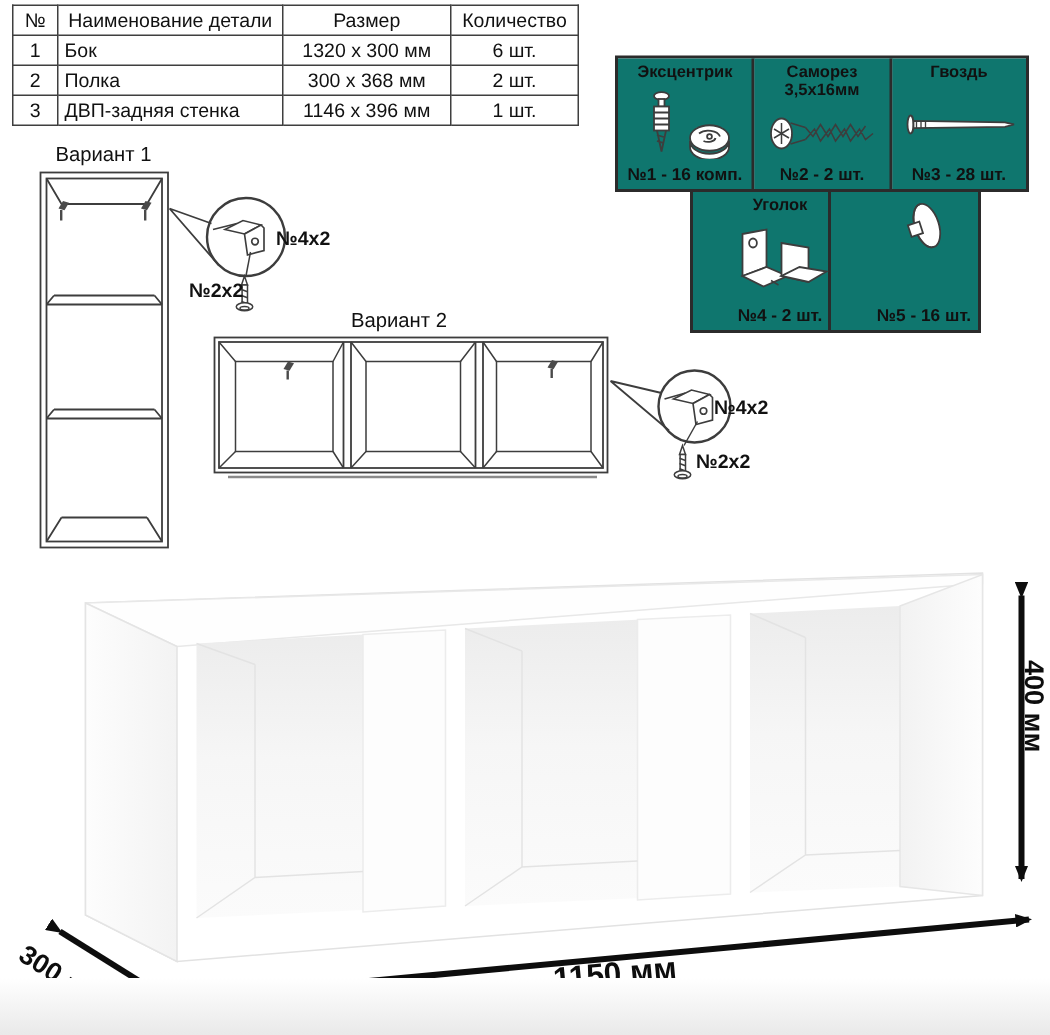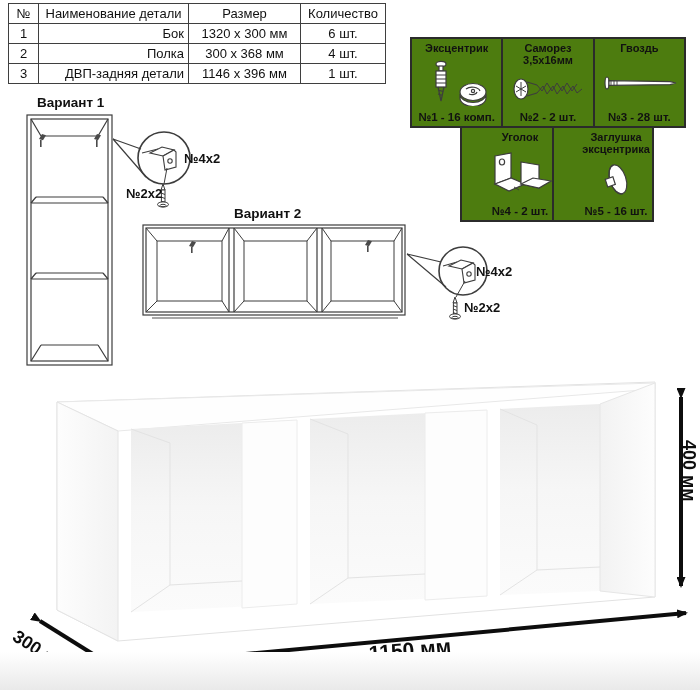--- a/index.html
+++ b/index.html
@@ -4,40 +4,40 @@
 <style>
   html,body{margin:0;padding:0;background:#fff;}
   .canvas{position:relative;width:700px;height:690px;background:#ffffff;overflow:hidden;
           font-family:"Liberation Sans", sans-serif;color:#111;}
   
   table.parts{position:absolute;left:8px;top:3px;border-collapse:collapse;table-layout:fixed;
               font-size:13px;color:#111;}
   table.parts th,table.parts td{border:1.4px solid #3f3f3f;height:19px;padding:0 4px;
               font-weight:normal;white-space:nowrap;overflow:hidden;}
   table.parts th{text-align:center;}
-  td.c{text-align:center;} td.l{text-align:right;padding-left:7px;}
+  td.c{text-align:center;} td.l{text-align:left;padding-left:7px;}
   
   .hwbox{position:absolute;left:410px;top:37px;width:276px;height:185px;}
   .hwrow1{position:absolute;left:0;top:0;width:276px;height:91px;display:flex;
           border:2px solid #2b2b2b;box-sizing:border-box;}
   .hwrow1 .hwcell{flex:1 1 0;border-right:2px solid #2b2b2b;}
   .hwrow1 .hwcell:last-child{border-right:none;}
   .hwrow2{position:absolute;left:50px;top:89px;width:194px;height:96px;display:flex;
           border:2px solid #2b2b2b;box-sizing:border-box;}
   .hwrow2 .hwcell{border-right:2px solid #2b2b2b;padding-left:28px;}
   .hwrow2 .hwcell:last-child{border-right:none;}
   .hwcell{display:flex;flex-direction:column;align-items:center;justify-content:space-between;
-          padding:3px 2px;box-sizing:border-box;background:#4d7c0f;}
+          padding:3px 2px;box-sizing:border-box;background:#0f766e;}
   .hwtitle{font-size:11px;font-weight:bold;text-align:center;line-height:1.12;}
   .hwlabel{font-size:11.5px;font-weight:bold;text-align:center;white-space:nowrap;}
   .hwicon{flex:0 0 auto;}
   .w92{width:92px;} .w100{width:100px;}
   
   .lbl{position:absolute;white-space:nowrap;}
-  .variant-title{font-size:13.5px;font-weight:bold;}
+  .variant-title{font-size:13.5px;font-weight:normal;}
   .callout-lbl{font-size:13px;font-weight:bold;}
   .dim{font-weight:bold;color:#0d0d0d;}
   .dim-w{left:350px;top:638px;width:120px;text-align:center;font-size:21px;
          transform:rotate(-5.3deg);}
   .dim-d{left:20px;top:626px;font-size:18px;transform:rotate(33deg);transform-origin:0 0;}
   .dim-h{left:699px;top:440px;font-size:18px;transform:rotate(90deg);transform-origin:0 0;}
   
   svg.art{position:absolute;left:0;top:0;}
   .bottom-fade{position:absolute;left:0;top:652px;width:700px;height:38px;
                background:linear-gradient(#ffffff,#e9e9e9);pointer-events:none;}
@@ -192,25 +192,25 @@
     <tr>
       <td class="c">1</td>
       <td class="l">Бок</td>
       <td class="c">1320 х 300 мм</td>
       <td class="c">6 шт.</td>
     </tr>
     <tr>
       <td class="c">2</td>
       <td class="l">Полка</td>
       <td class="c">300 х 368 мм</td>
-      <td class="c">4 шт.</td>
+      <td class="c">2 шт.</td>
     </tr>
     <tr>
       <td class="c">3</td>
-      <td class="l">ДВП-задняя детали</td>
+      <td class="l">ДВП-задняя стенка</td>
       <td class="c">1146 х 396 мм</td>
       <td class="c">1 шт.</td>
     </tr>
   </tbody>
     </table>
 
   <div class="hwbox">
     <div class="hwrow1">
       <div class="hwcell">
         <div class="hwtitle">Эксцентрик</div>
@@ -254,21 +254,20 @@
           <path d="M14,6 L30,3 L30,28 L14,34 Z" fill="#fff"></path>
           <ellipse cx="21" cy="12" rx="2.6" ry="3"></ellipse>
           <path d="M14,34 L30,28 L44,34 L28,41 Z" fill="#fff"></path>
           <path d="M40,12 L58,15 L58,38 L40,34 Z" fill="#fff"></path>
           <path d="M40,34 L58,38 L70,31 L52,28 Z" fill="#fff"></path>
           <path d="M33,37 l5,3" stroke-width="1"></path>
         </svg>
         <div class="hwlabel">№4 - 2 шт.</div>
       </div>
       <div class="hwcell w100">
-        <div class="hwtitle">Заглушка эксцентрика</div>
         <svg class="hwicon" width="60" height="40" viewBox="0 0 60 40" stroke="#3d3d3d" fill="none" stroke-width="1.2">
           <g transform="rotate(-18 30 20)">
             <ellipse cx="32" cy="20" rx="8" ry="15" fill="#fff"></ellipse>
             <path d="M32,5 a8,15 0 0 0 0,30"></path>
             <rect x="20" y="16" width="8" height="8" fill="#fff"></rect>
           </g>
         </svg>
         <div class="hwlabel">№5 - 16 шт.</div>
       </div>
     </div>

